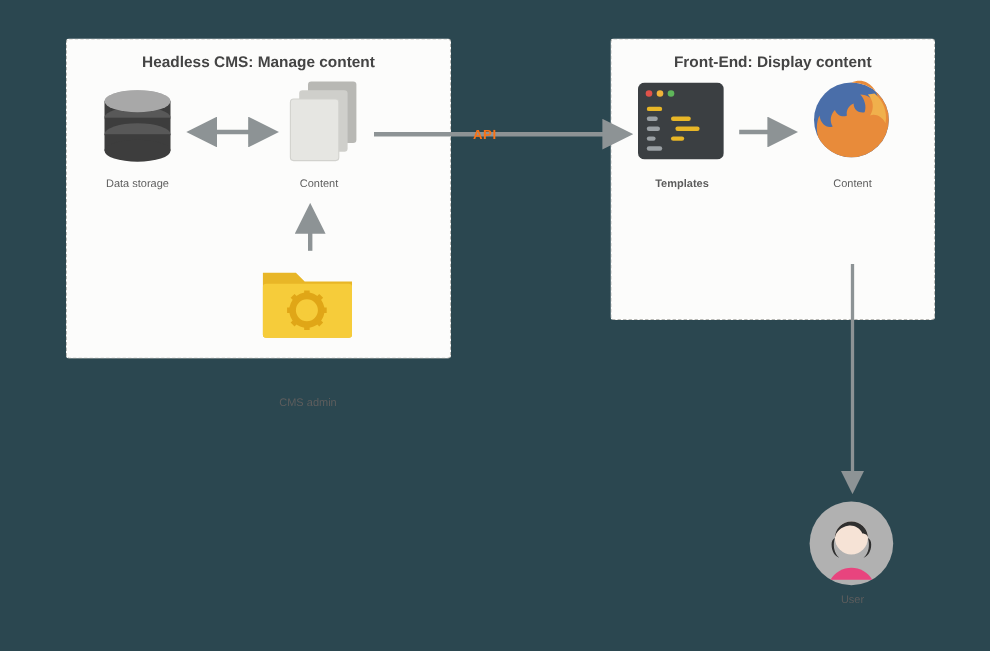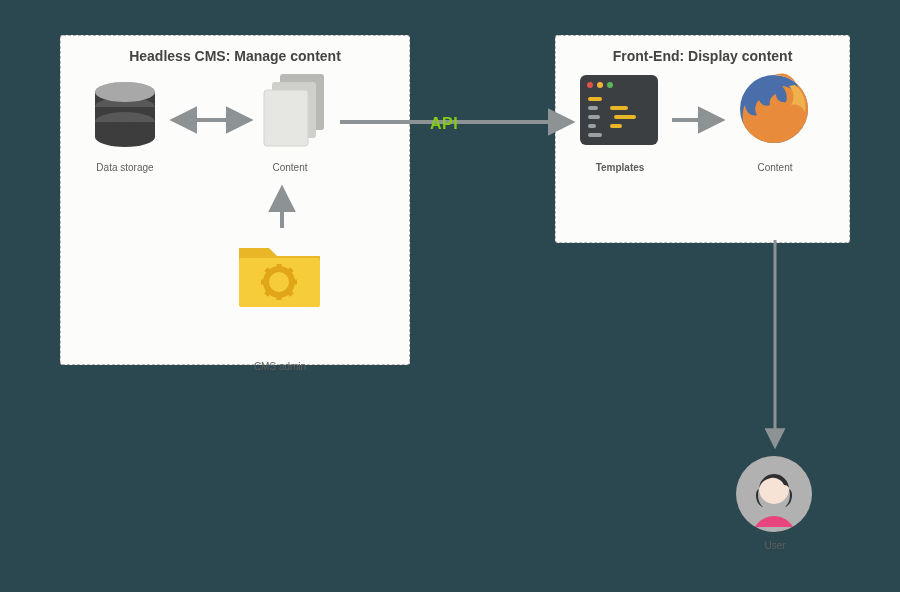--- a/index.html
+++ b/index.html
@@ -14,49 +14,49 @@
   .panel {
     position: absolute;
     background: #fcfcfb;
     border: 1px dashed #b9b9b5;
     border-radius: 3px;
   }
   .panel-left {
     left: 60px;
     top: 35px;
     width: 350px;
-    height: 330px;
+    height: 291px;
   }
   .panel-right {
     left: 555px;
     top: 35px;
     width: 295px;
-    height: 208px;
+    height: 256px;
   }
   .panel-title {
     position: absolute;
     top: 12px;
     width: 100%;
     text-align: center;
     font-size: 14px;
     font-weight: 700;
     color: #444;
   }
   .node-label {
     position: absolute;
     font-size: 10px;
     color: #5d5d5d;
     text-align: center;
     width: 120px;
   }
   .api-label {
     position: absolute;
-    font-size: 16px;
+    font-size: 12px;
     font-weight: 700;
-    color: #84cc16;
+    color: #f97316;
     left: 430px;
     top: 115px;
     letter-spacing: 0.5px;
   }
   
   .icon { position: absolute; }
   
   .db { left: 90px; top: 80px; width: 70px; }
   
   .docs { left: 260px; top: 72px; width: 70px; }

